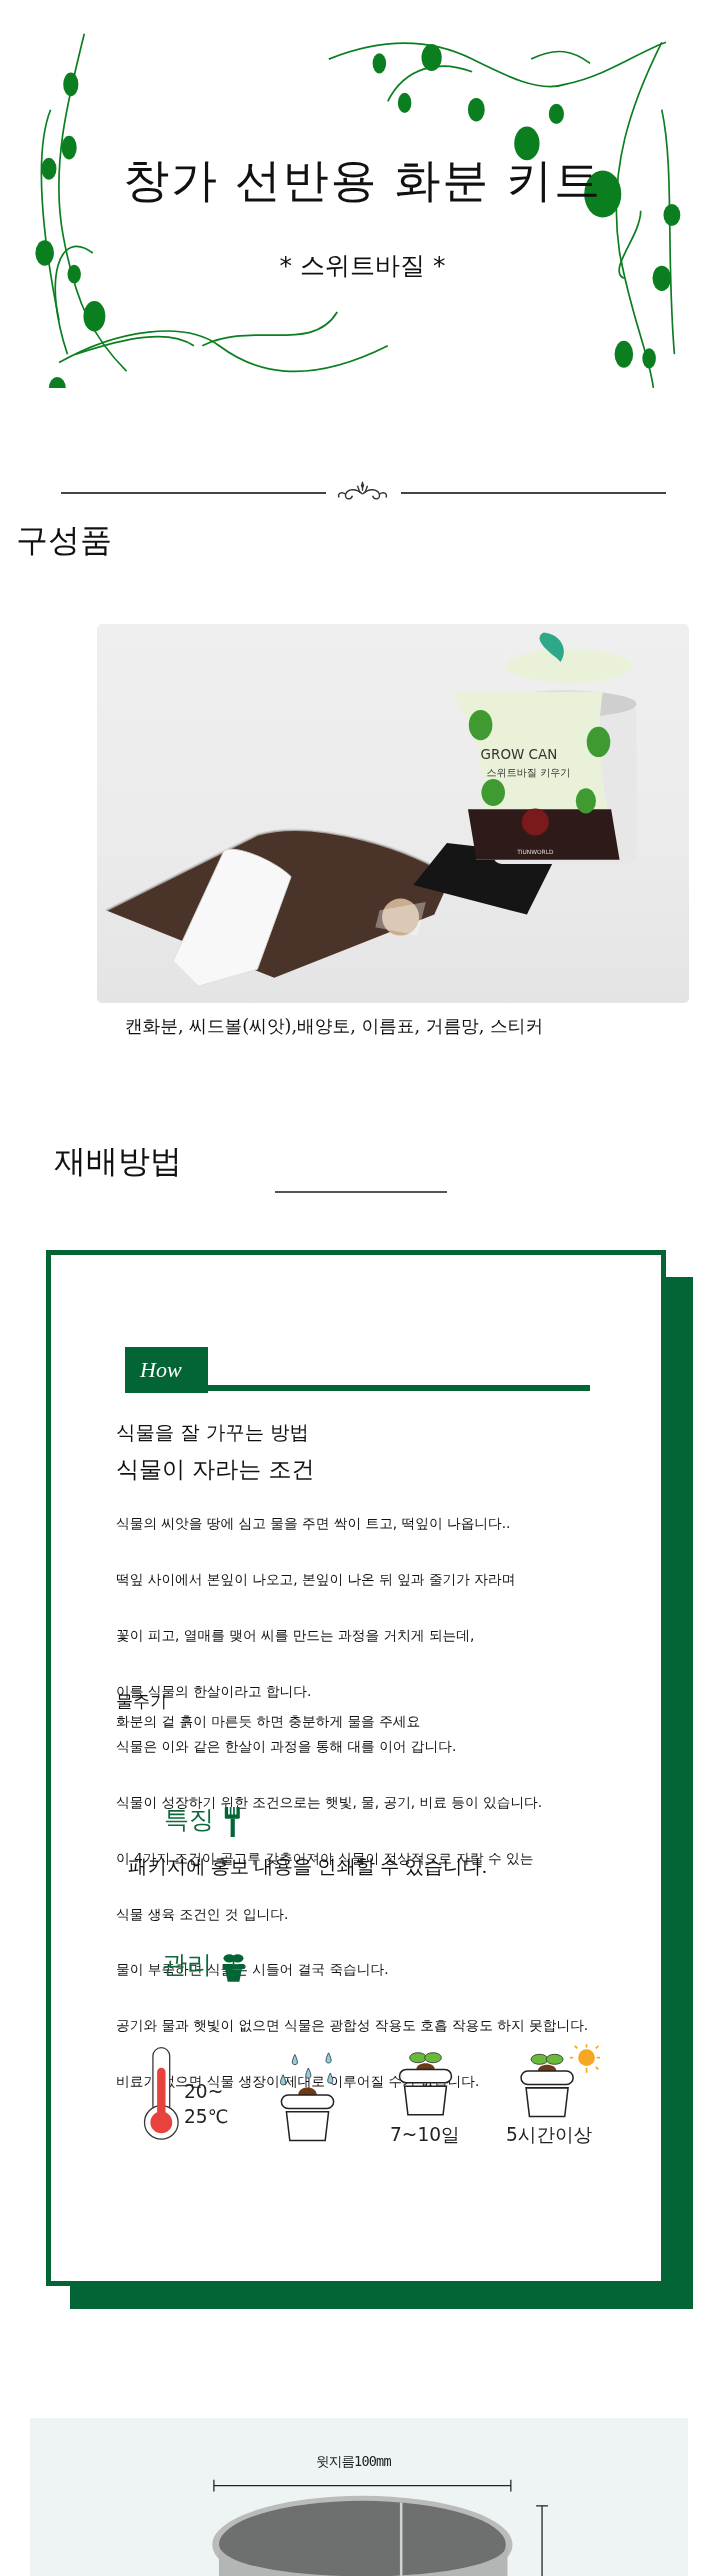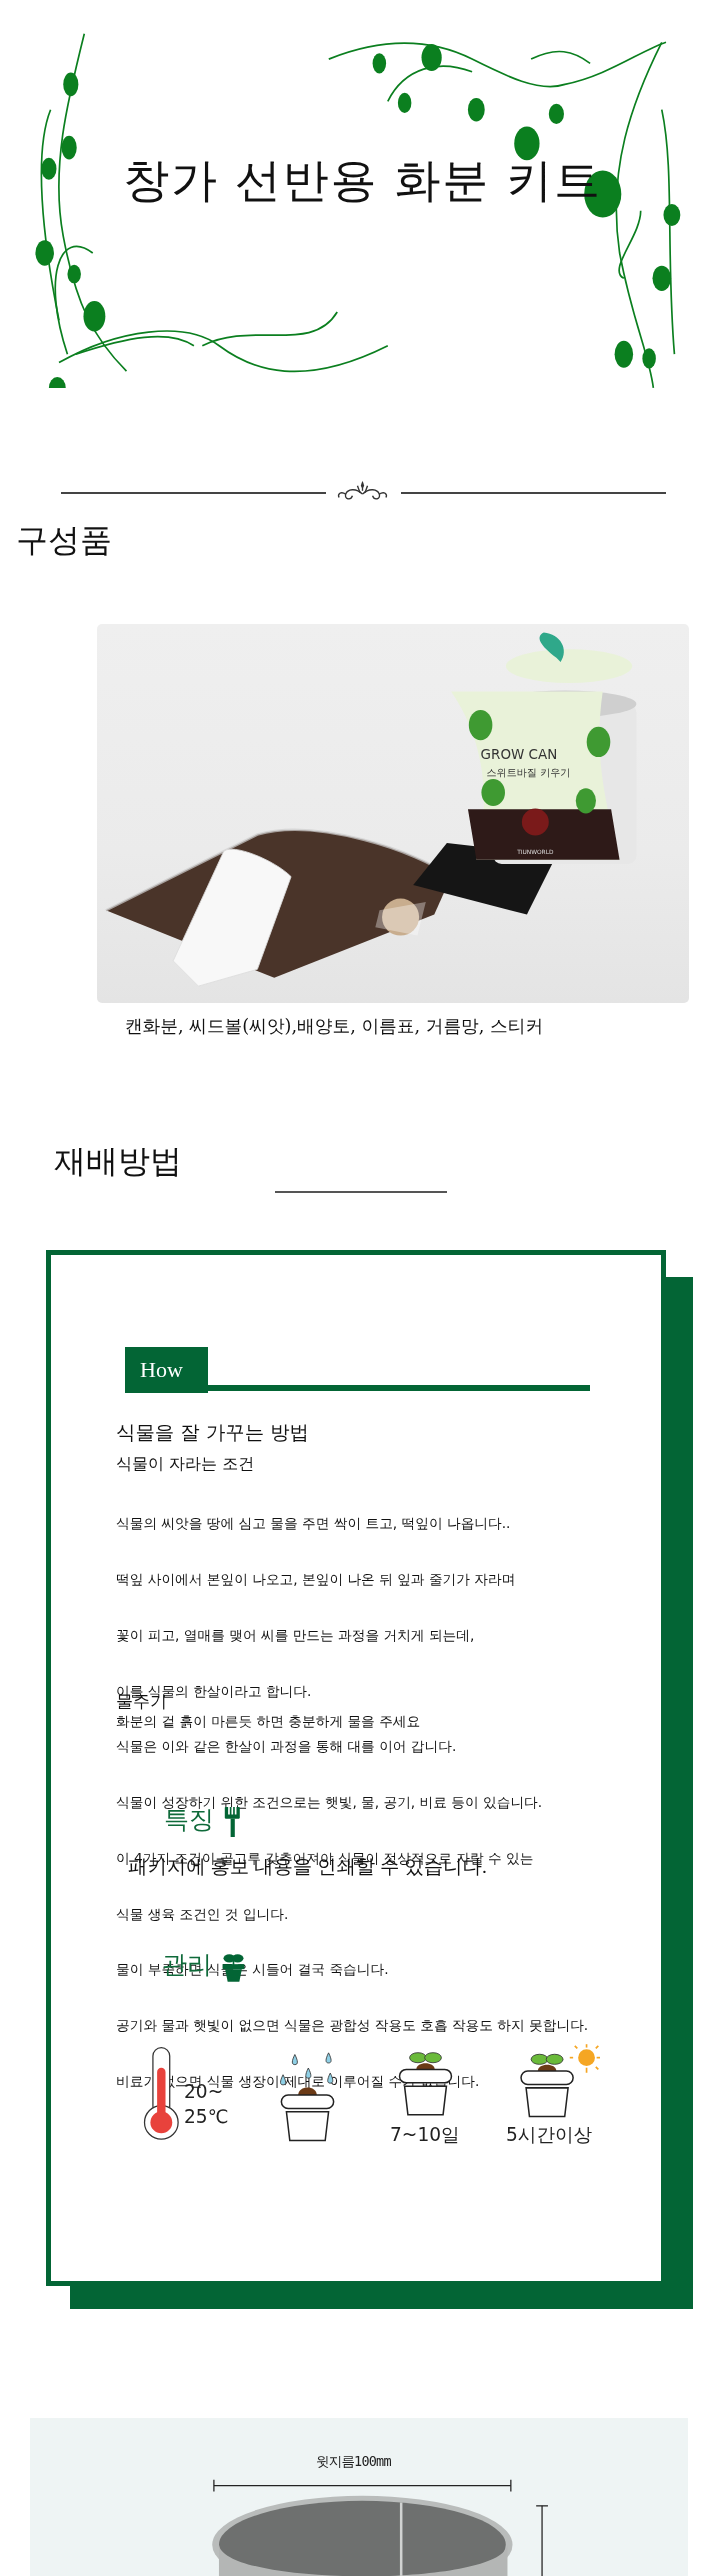--- a/index.html
+++ b/index.html
@@ -24,26 +24,26 @@
     
     .photo { left: 67px; top: 624px; width: 592px; height: 379px; background: linear-gradient(180deg,#efefef 0%, #ebebeb 60%, #e4e4e4 100%); border-radius: 5px; overflow: hidden; margin-left: 30px; }
     .caption { left: 0; width: 668px; top: 1014px; text-align: center; font-family: "DejaVu Serif", serif; font-size: 17.7px; color: #111; }
 
     .title-underline { left: 275px; width: 172px; top: 1191px; height: 1.7px; background: #555; }
 
     
     .shadow { left: 70px; top: 1277px; width: 623px; height: 1032px; background: #036535; }
     .frame { left: 46px; top: 1250px; width: 620px; height: 1036px; background: #fff; border: 5px solid #036535; }
     .how-tab { left: 125px; top: 1347px; width: 83px; height: 46px; background: #036535; color: #fff;
-      font-family: "Liberation Serif", serif; font-size: 22px; line-height: 46px; padding-left: 15px; }
+      font-family: "Liberation Serif", serif; font-size: 22px; line-height: 46px; padding-left: 15px; font-style: italic; }
     .how-line { left: 207px; top: 1385px; width: 383px; height: 5.9px; background: #036535; }
 
     .body-text { left: 100px; font-family: "DejaVu Sans", sans-serif; color: #111; margin-left: 16px; }
     .h-main { top: 1419px; font-size: 19.4px; }
-    .h-sub { top: 1454px; font-size: 16px; }
+    .h-sub { top: 1454px; font-size: 23px; }
     .para { top: 1477px; font-size: 13.7px; line-height: 18.6px; white-space: pre; }
     .h-water { top: 1690px; font-size: 17px; }
     .water-text { top: 1713px; font-size: 13.7px; }
 
     .feature-title { left: 164px; top: 1803px; font-family: "DejaVu Serif", serif; font-size: 25px; color: #0f6a3a; }
     .feature-icon { left: 223px; top: 1807px; width: 18.6px; height: 30px; }
     .feature-text { left: 128px; top: 1853px; font-family: Liberation Serif, serif; font-size: 19.4px; color: #111; }
 
     .manage-title { left: 162px; top: 1948px; font-family: "DejaVu Serif", serif; font-size: 25px; color: #0f6a3a; }
     .manage-icon { left: 221px; top: 1953px; width: 25px; height: 29px; }
@@ -101,20 +101,21 @@
       <ellipse cx="625" cy="170" rx="15" ry="20"></ellipse>
       <ellipse cx="660" cy="135" rx="9" ry="12"></ellipse>
       <ellipse cx="715" cy="230" rx="22" ry="28"></ellipse>
       <ellipse cx="797" cy="255" rx="10" ry="13"></ellipse>
       <ellipse cx="785" cy="330" rx="11" ry="15"></ellipse>
       <ellipse cx="740" cy="420" rx="11" ry="16"></ellipse>
       <ellipse cx="770" cy="485" rx="8" ry="12" transform="translate(0,-60)"></ellipse>
     </g>
   </svg>
   <div class="hero-title">창가 선반용 화분 키트</div>
+  <div class="hero-sub">* 스위트바질 *</div>
 </section>
 
 <div class="abs sep-line" style="left:61px;width:265px;"></div>
 <svg class="abs ornament" viewBox="0 0 68 28">
   <g fill="none" stroke="#333" stroke-width="1.6">
     <path d="M34 4 L34 14"></path>
     <path d="M28 8 L31 16"></path>
       <path d="M40 8 L37 16"></path>
     <path d="M34 18 C 26 10, 16 12, 14 18 C 12 24, 20 26, 22 20"></path>
     <path d="M34 18 C 42 10, 52 12, 54 18 C 56 24, 48 26, 46 20"></path>

